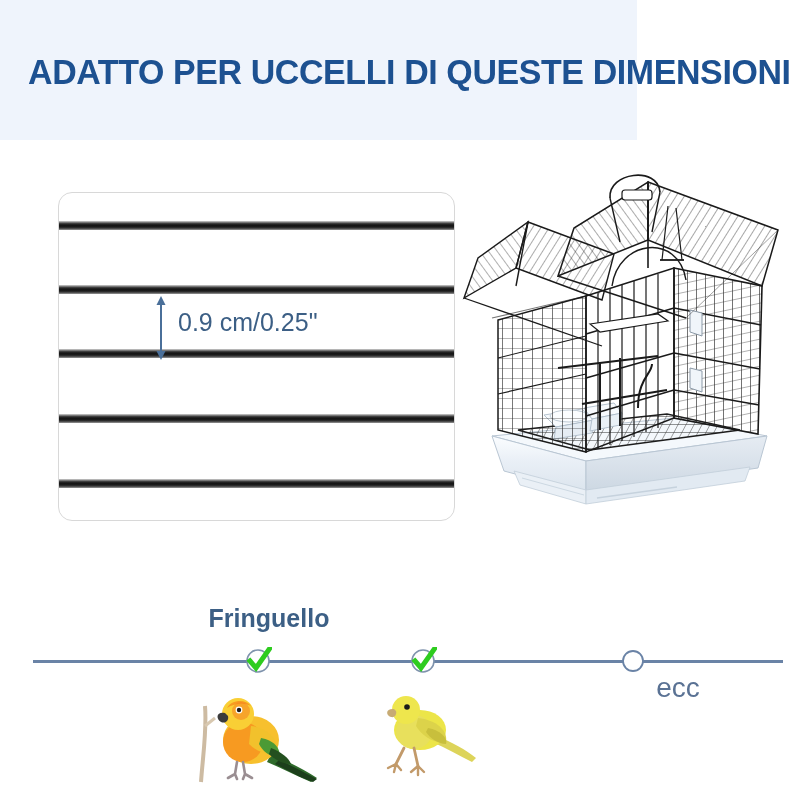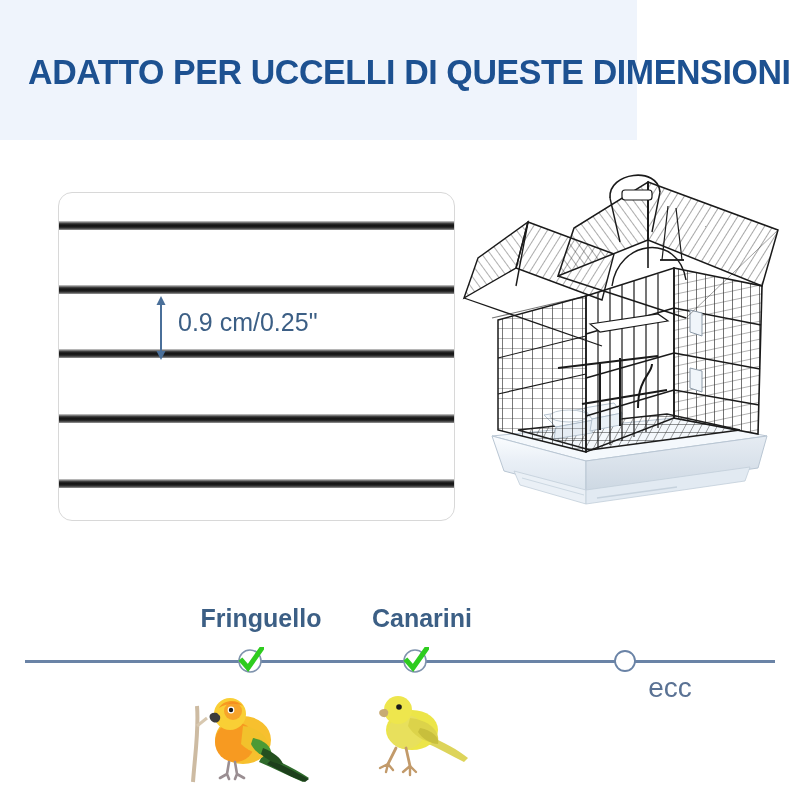--- a/index.html
+++ b/index.html
@@ -93,21 +93,21 @@
     position: absolute;
     left: 462px;
     top: 168px;
     width: 330px;
     height: 345px;
   }
 
   
   #timeline {
     position: absolute;
-    left: 0;
+    left: 8px;
     top: 596px;
     width: 725px;
     height: 204px;
   }
   #timeline-line {
     position: absolute;
     left: 25px;
     top: 64px;
     width: 750px;
     height: 3px;
@@ -347,21 +347,20 @@
       <circle cx="48" cy="29" r="9" fill="#f58220" opacity="0.55"></circle>
 
       <path d="M32 31 C24 29 22 36 28 40 C33 42 36 38 35 34 Z" fill="#3b3b3b"></path>
 
       <circle cx="46" cy="28" r="3.4" fill="#ffffff"></circle>
       <circle cx="46" cy="28" r="2.2" fill="#1a1a1a"></circle>
 
       <path d="M44 80 L42 92 M50 80 L52 92 M42 92 L35 96 M42 92 L44 97 M52 92 L59 96 M52 92 L50 97" stroke="#9a8e92" stroke-width="2.6" fill="none" stroke-linecap="round"></path>
     </svg>
 
-    <div class="tl-label" style="left:422px;">Canarini</div>
     <svg class="tl-marker" style="left:415px;" viewBox="0 0 28 28" xmlns="http://www.w3.org/2000/svg">
       <circle cx="14" cy="14" r="11" fill="#ffffff" stroke="#7f93ad" stroke-width="1.6"></circle>
       <path d="M6 14 L12 21 L26 1" fill="none" stroke="#2ecc1f" stroke-width="5" stroke-linecap="square" stroke-linejoin="miter"></path>
     </svg>
     <svg class="tl-bird" style="left:418px; width:116px; height:106px;" viewBox="0 0 116 106" xmlns="http://www.w3.org/2000/svg">
 
       <path d="M68 54 C84 60 98 68 108 76 L104 80 C92 74 78 66 64 60 Z" fill="#ddd45a"></path>
 
       <ellipse cx="52" cy="48" rx="26" ry="20" fill="#ece548"></ellipse>
       <ellipse cx="46" cy="50" rx="18" ry="17" fill="#e8e05c"></ellipse>

